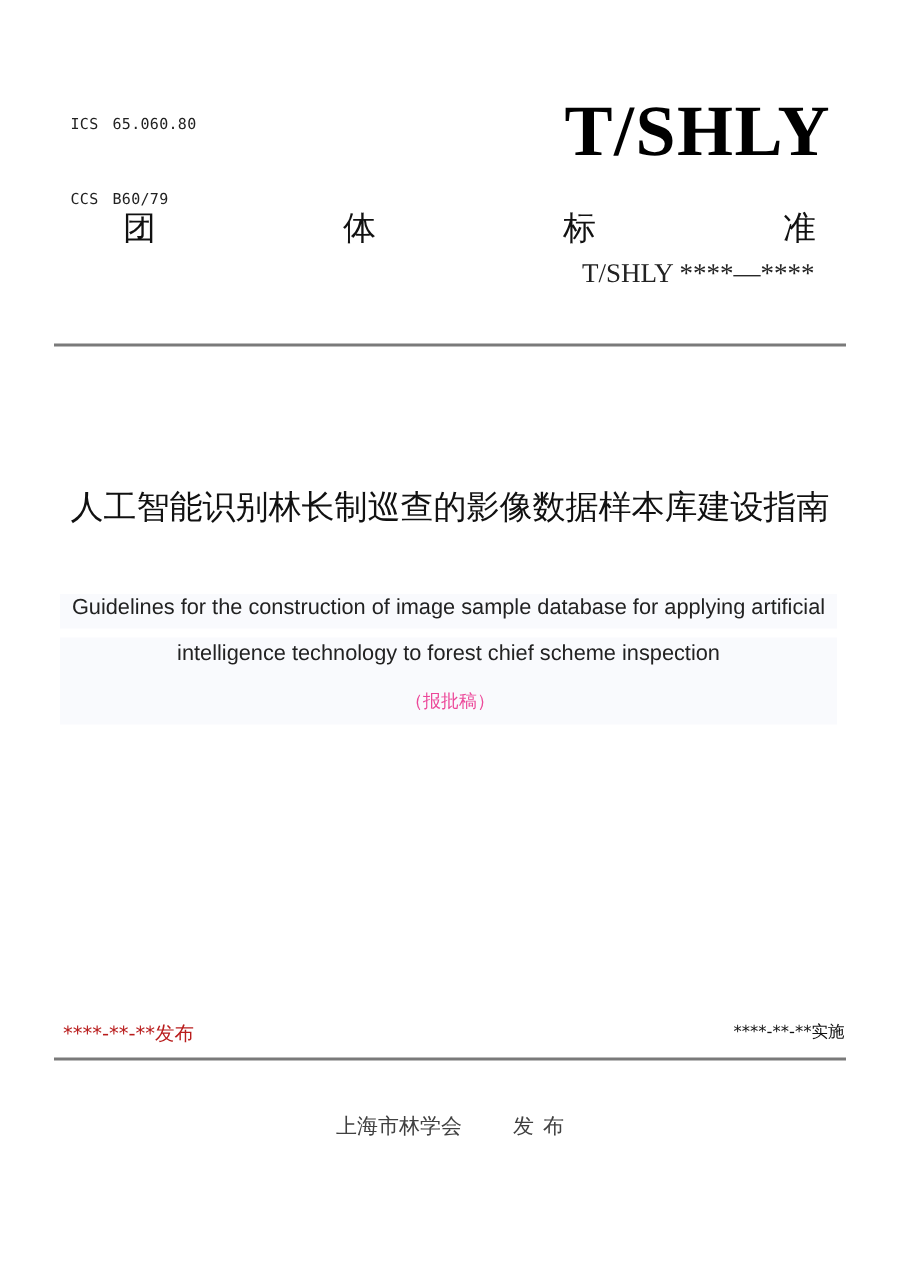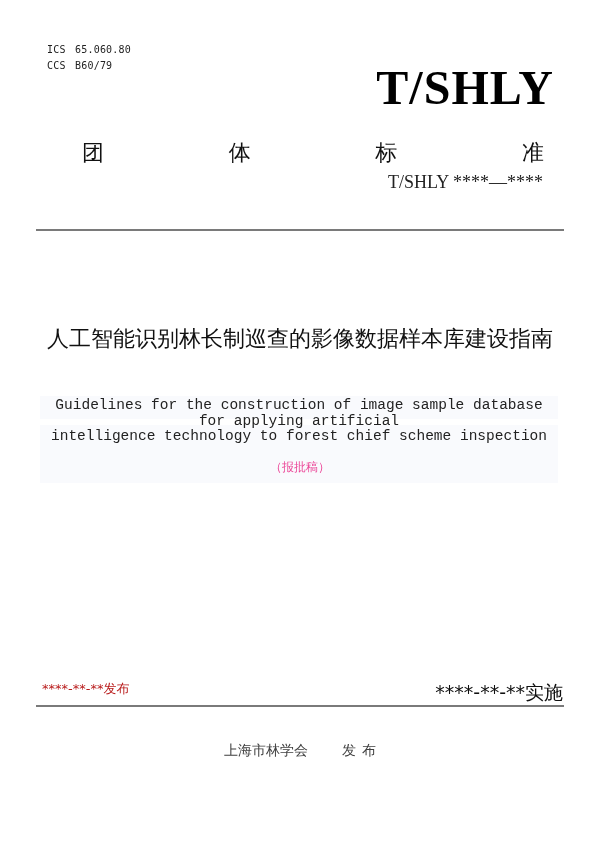--- a/index.html
+++ b/index.html
@@ -1,30 +1,30 @@
 <!DOCTYPE html>
 <html><head>
 <meta charset="utf-8">
 <style>
   html, body { margin: 0; padding: 0; background: #ffffff; }
   body { width: 600px; height: 849px; position: relative; overflow: hidden; color: #000; }
   .abs { position: absolute; }
   .codes { left: 47px; top: 42px; font-family: "DejaVu Sans Mono", monospace; font-size: 10px; line-height: 16px; color: #222; letter-spacing: 0.2px; }
-  .codes div span.k { display: inline-block; width: 28px; }
+  .codes div span.k { display: inline-block; width: 28px; margin-top: 34px; }
   .brand { right: 46px; top: 52px; font-family: "Liberation Serif", serif; font-weight: bold; font-size: 48px; line-height: 72px; letter-spacing: 1px; }
   .std-row { left: 82px; right: 56px; top: 139px; display: flex; justify-content: space-between; font-family: "DejaVu Sans", sans-serif; font-size: 22px; line-height: 28px; color: #111; }
   .std-num { right: 57px; top: 172px; font-family: "Liberation Serif", serif; font-size: 18px; color: #222; }
   .rule { left: 36px; right: 36px; height: 1.5px; background: #7a7a7a; }
   .title-cn { left: 0; right: 0; top: 323px; text-align: center; font-family: "DejaVu Sans", sans-serif; font-size: 22px; line-height: 32px; color: #111; padding: 0 40px; }
   .tint1 { left: 40px; width: 518px; top: 396px; height: 23px; background: #f9fafd; }
   .tint2 { left: 40px; width: 518px; top: 425px; height: 58px; background: #f9fafd; }
-  .title-en { left: 40px; width: 518px; text-align: center; font-family: Liberation Mono, monospace; font-size: 14.5px; color: #222; }
+  .title-en { left: 40px; width: 518px; text-align: center; font-family: Liberation Sans, sans-serif; font-size: 14.5px; color: #222; }
   .draft { left: 0; right: 0; top: 459px; text-align: center; font-family: "DejaVu Sans", sans-serif; font-size: 12px; color: #ec4899; }
   .date-l { left: 42px; top: 680px; font-family: "DejaVu Sans", sans-serif; font-size: 13px; color: #b91c1c; }
-  .date-r { right: 37px; top: 680px; font-family: "DejaVu Sans", sans-serif; font-size: 19px; color: #111; }
+  .date-r { right: 37px; top: 680px; font-family: "DejaVu Sans", sans-serif; font-size: 11px; color: #111; }
   .issuer { left: 0; right: 0; top: 742px; text-align: center; font-family: "DejaVu Sans", sans-serif; font-size: 14px; color: #404040; }
   .issuer .gap { display: inline-block; width: 34px; }
   .issuer .sp { display: inline-block; width: 6px; }
 </style>
 </head>
 <body>
 
 <div class="abs codes">
   <div><span class="k">ICS</span><span>65.060.80</span></div>
   <div><span class="k">CCS</span><span>B60/79</span></div>

